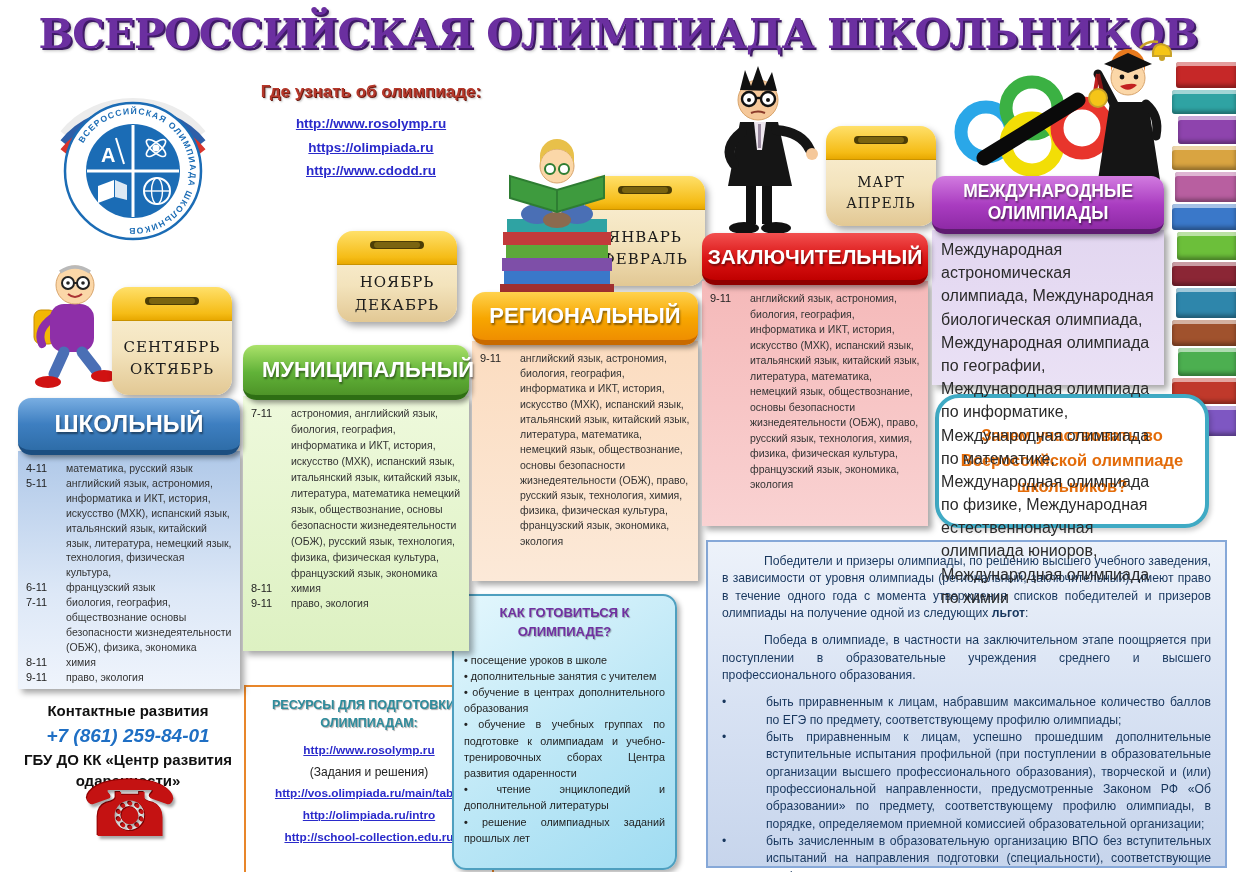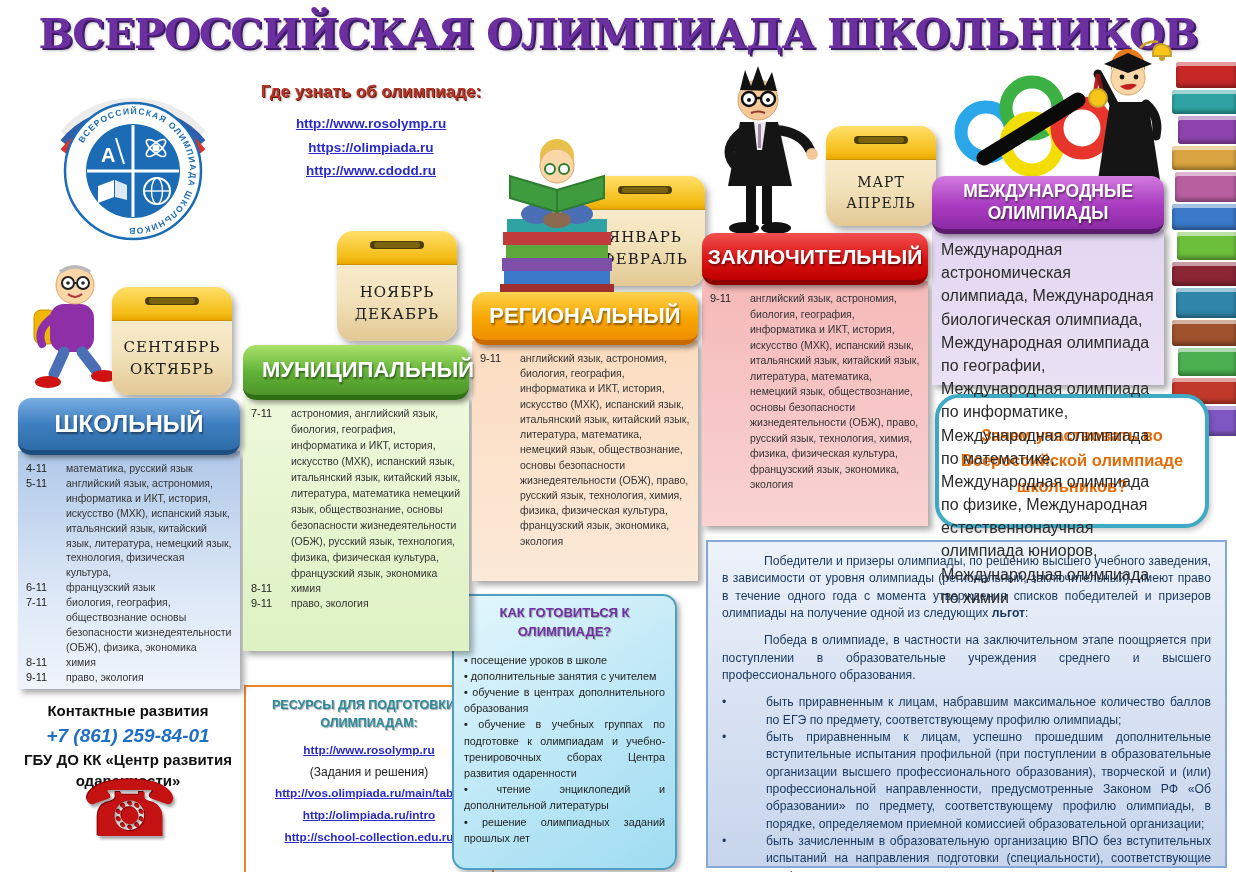--- a/index.html
+++ b/index.html
@@ -164,21 +164,21 @@
 
   <div class="cal" style="left:112px;top:287px;width:120px;height:108px;">
     <div class="cal-top">
         <div class="cal-clip"></div>
       </div>
     <div class="cal-body">
         <span>СЕНТЯБРЬ</span>
         <span>ОКТЯБРЬ</span>
       </div>
   </div>
-  <div class="cal" style="left:337px;top:231px;width:120px;height:110px;">
+  <div class="cal" style="left:337px;top:231px;width:120px;height:91px;">
     <div class="cal-top">
         <div class="cal-clip"></div>
       </div>
     <div class="cal-body">
         <span>НОЯБРЬ</span>
         <span>ДЕКАБРЬ</span>
       </div>
   </div>
   <div class="cal" style="left:585px;top:176px;width:120px;height:110px;">
     <div class="cal-top">

